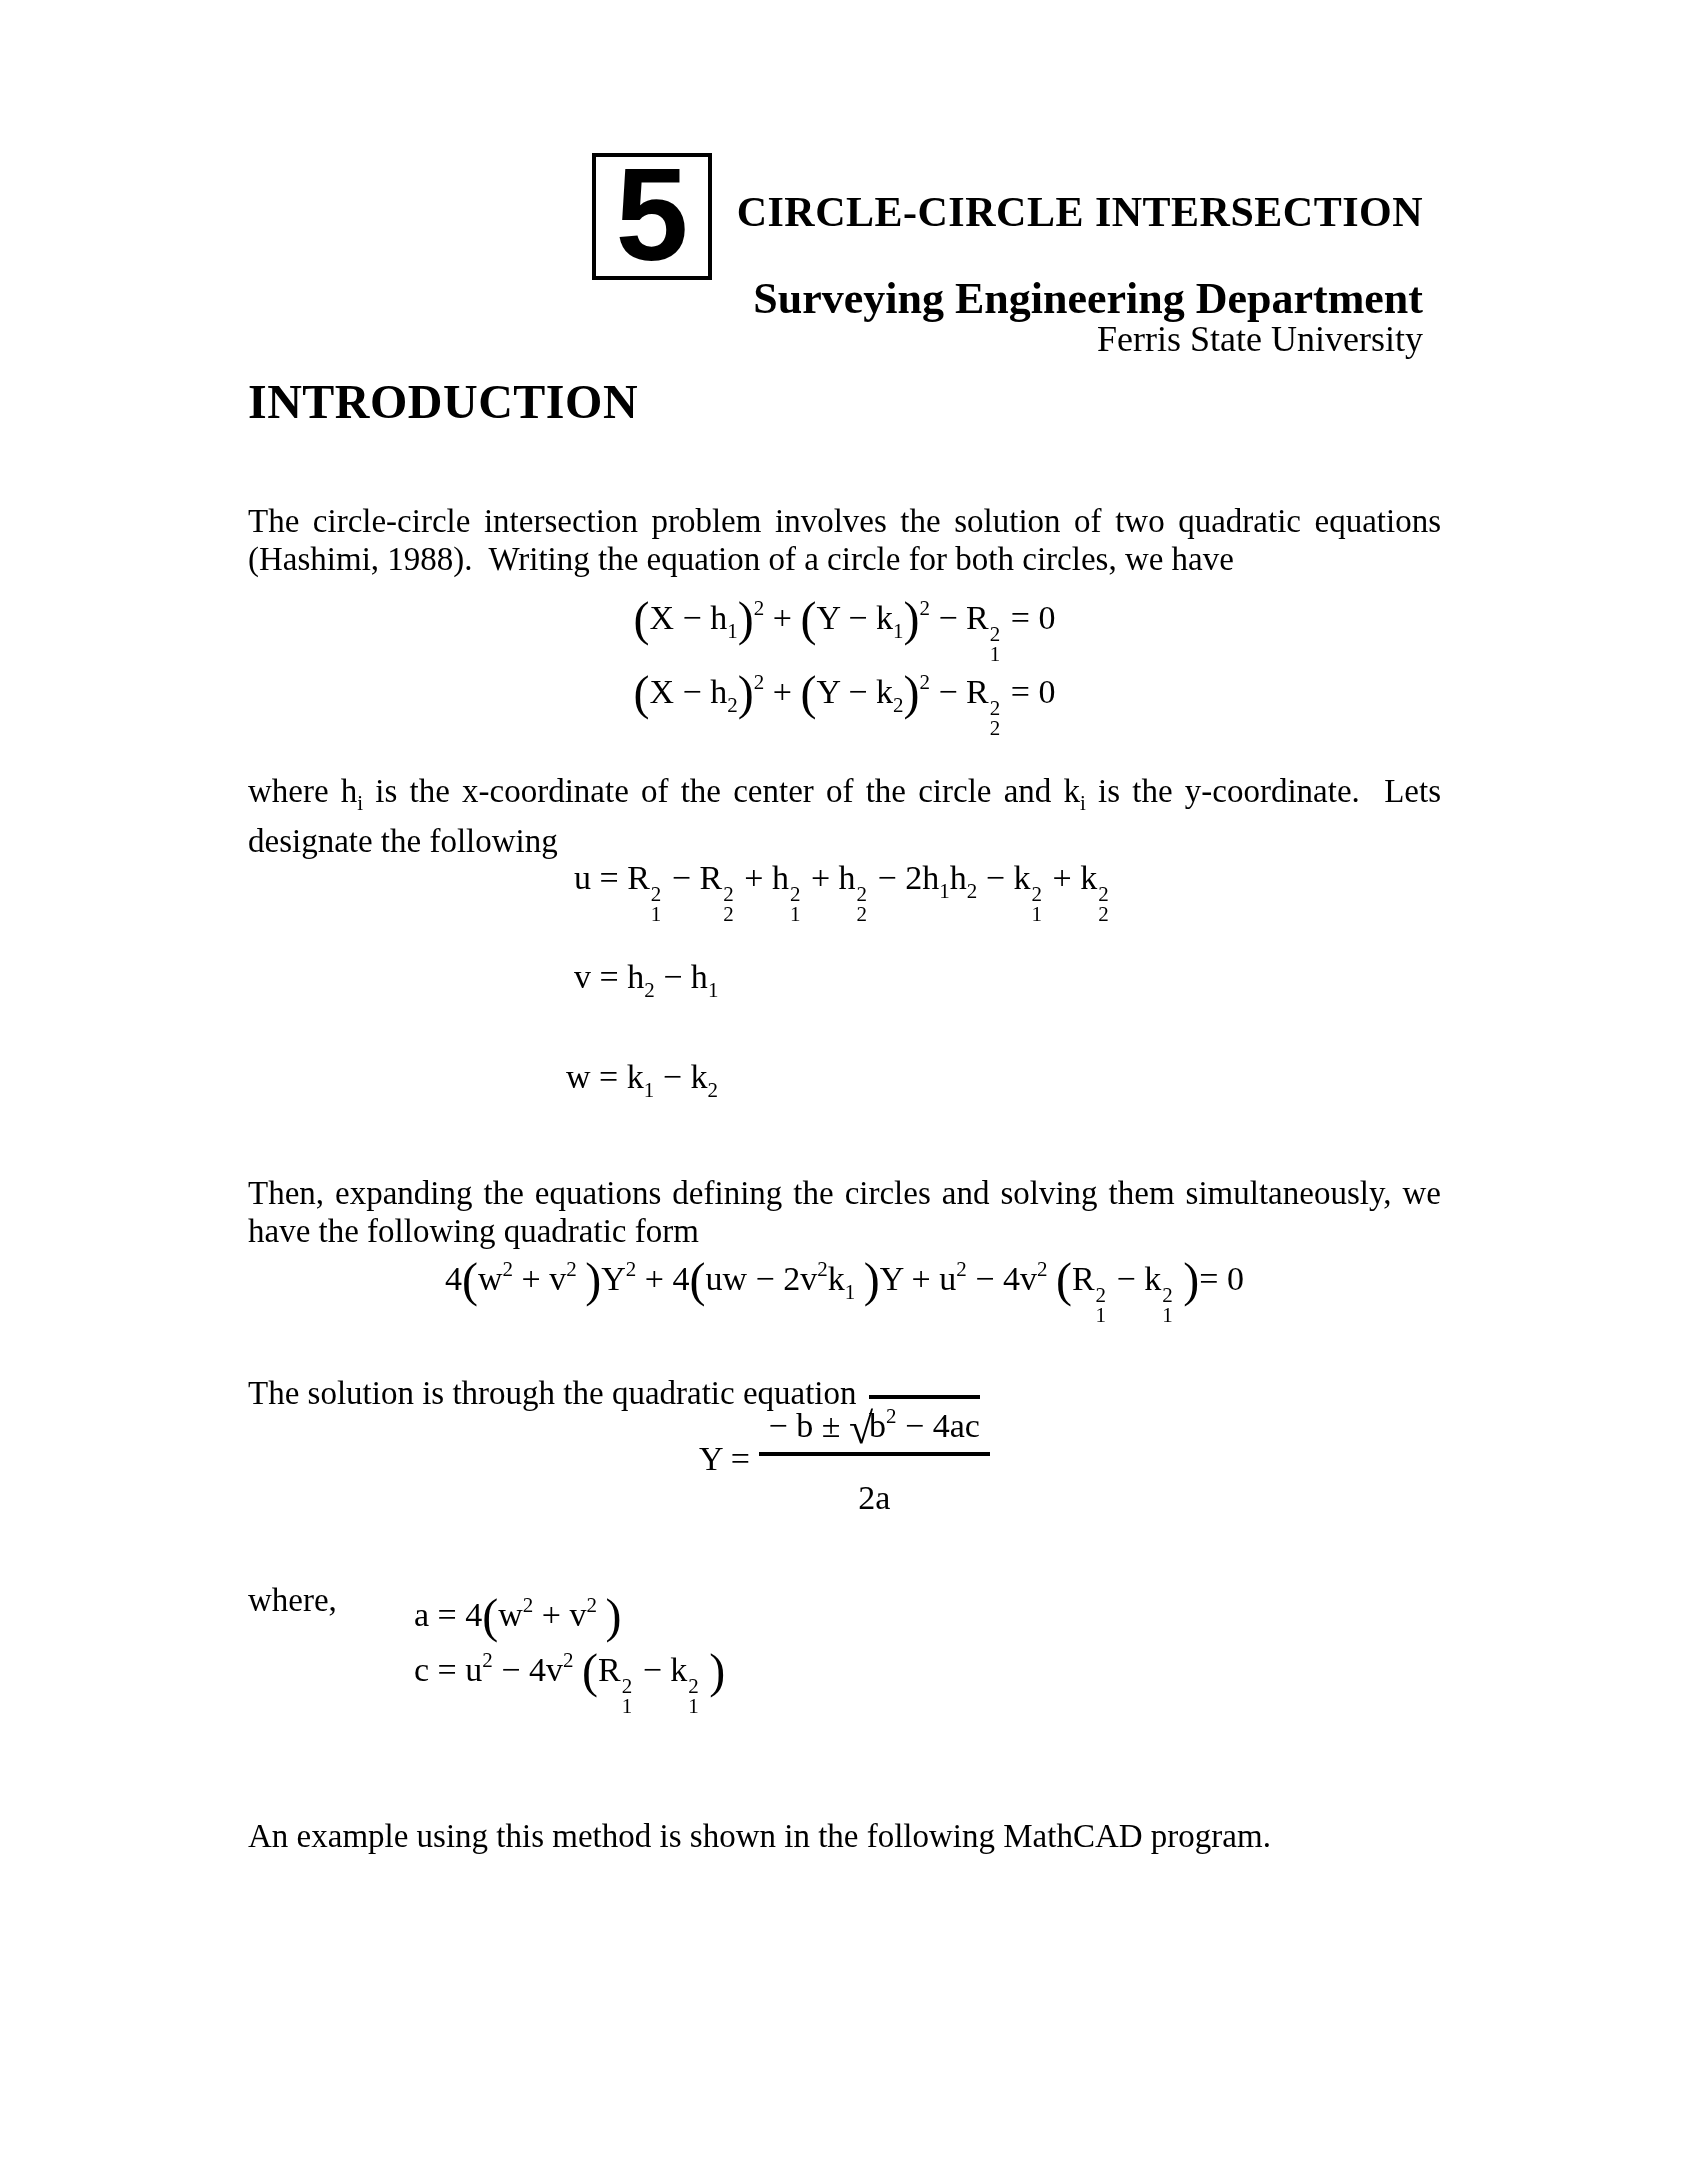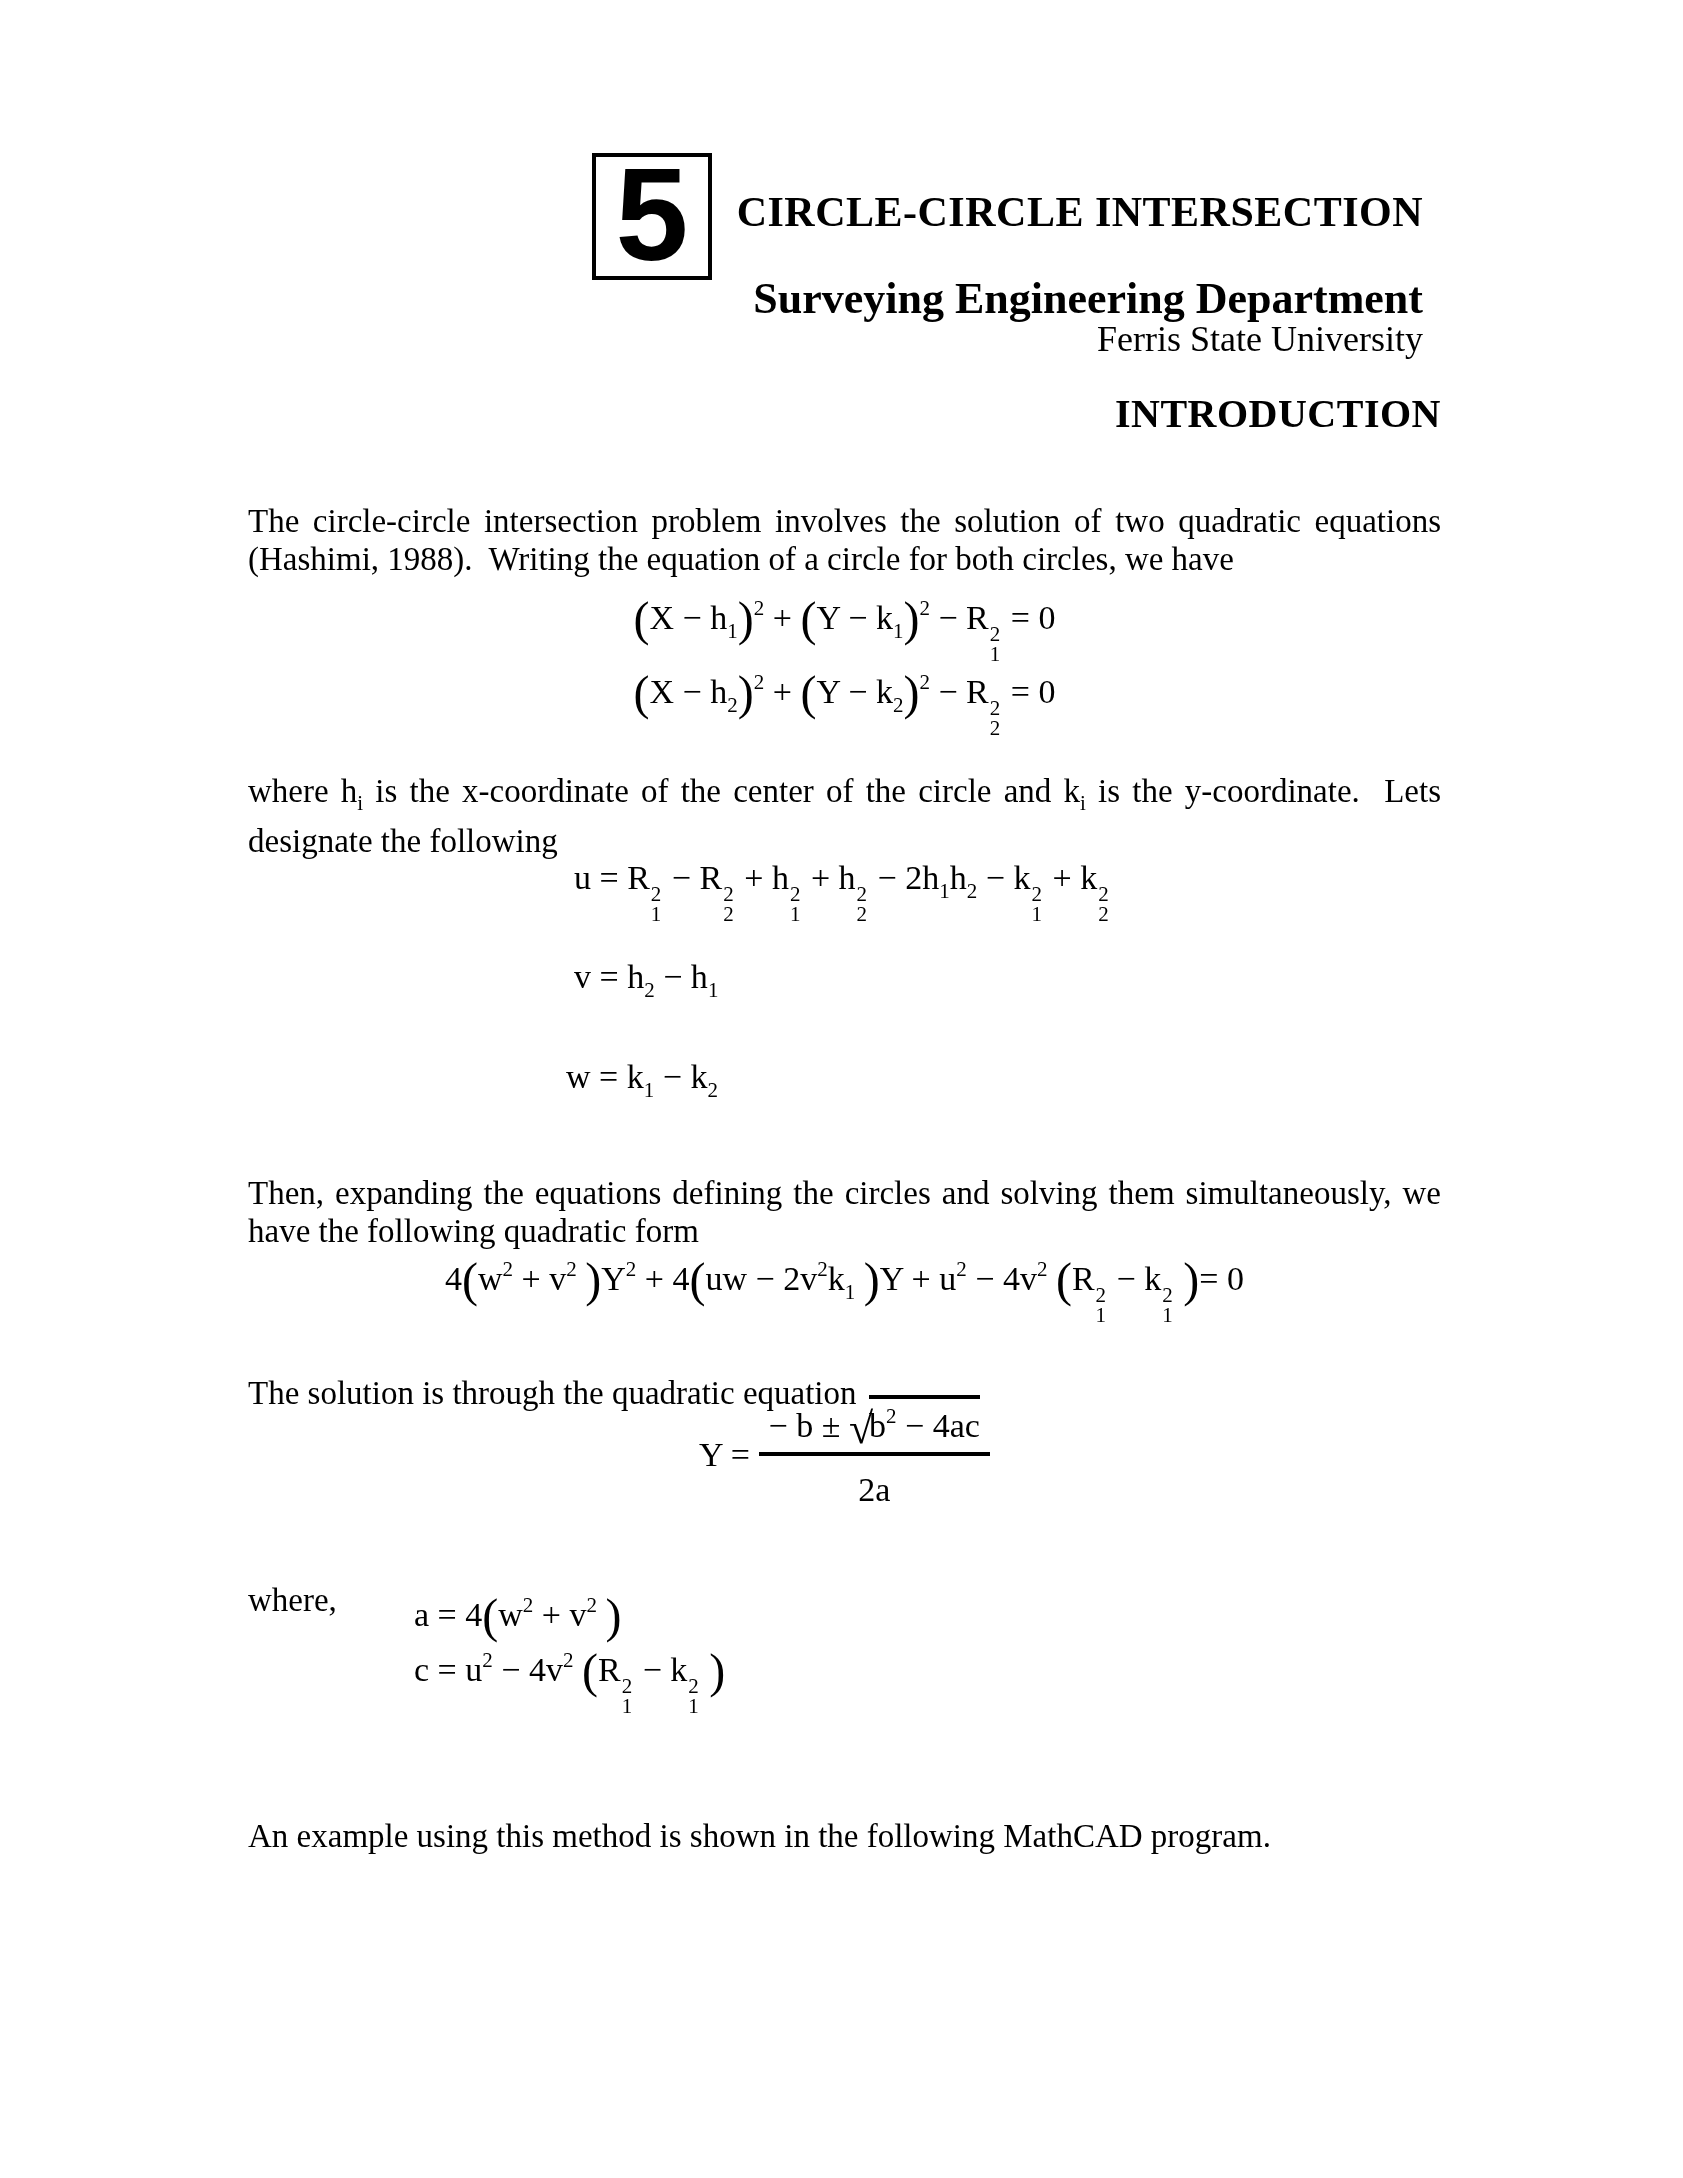--- a/index.html
+++ b/index.html
@@ -25,22 +25,22 @@
   }
   .header-right {
     position:absolute; top:190px; right:260px;
     text-align:right;
   }
   .doc-title { font-size:42px; font-weight:bold; line-height:44px; letter-spacing:0.5px; }
   .dept      { font-size:44px; font-weight:bold; line-height:40px; margin-top:45px; }
   .univ      { font-size:36px; font-weight:normal; line-height:40px; }
   
   .section-heading {
-    position:absolute; top:392px; left:248px; width:1193px;
-    text-align:right; font-size:40px; font-weight:bold; line-height:44px;
+    position:absolute; top:380px; left:248px; width:1193px;
+    text-align:left; font-size:48px; font-weight:bold; line-height:44px;
     letter-spacing:0.5px;
   }
   
   .para {
     position:absolute; left:248px; width:1193px;
     font-size:33px; line-height:38px;
     text-align:justify;
   }
   .para.single { text-align:left; }
   .para sub, .para sup { font-size:21px; }
@@ -56,21 +56,21 @@
   .eq .bp { font-size:48px; line-height:0; vertical-align:-6px; font-weight:400; }
   .eq .st {
     display:inline-flex; flex-direction:column; align-items:flex-start;
     font-size:21px; line-height:20px; vertical-align:-12px; margin:0 2px 0 1px;
   }
   .eq .st span { display:block; }
   .eqline { display:block; }
   
   .frac { display:inline-block; vertical-align:middle; text-align:center; line-height:44px; }
   .frac .num { display:block; border-bottom:4px solid #000; padding:0 10px 4px 10px; }
-  .frac .den { display:block; padding-top:12px; }
+  .frac .den { display:block; padding-top:20px; }
   
   .rdx { font-size:44px; font-weight:bold; line-height:0; vertical-align:-6px; margin-right:-4px; }
   .rad { border-top:4px solid #000; padding-top:8px; }
 </style>
 </head>
 <body>
 
 <div class="page">
 
   <div class="chapter-box">

